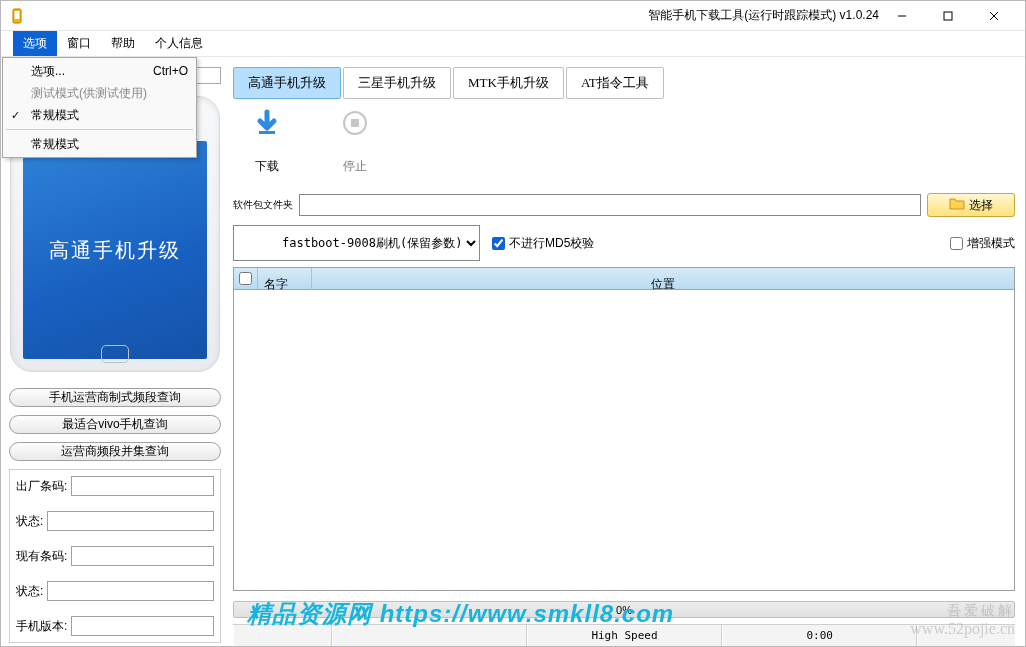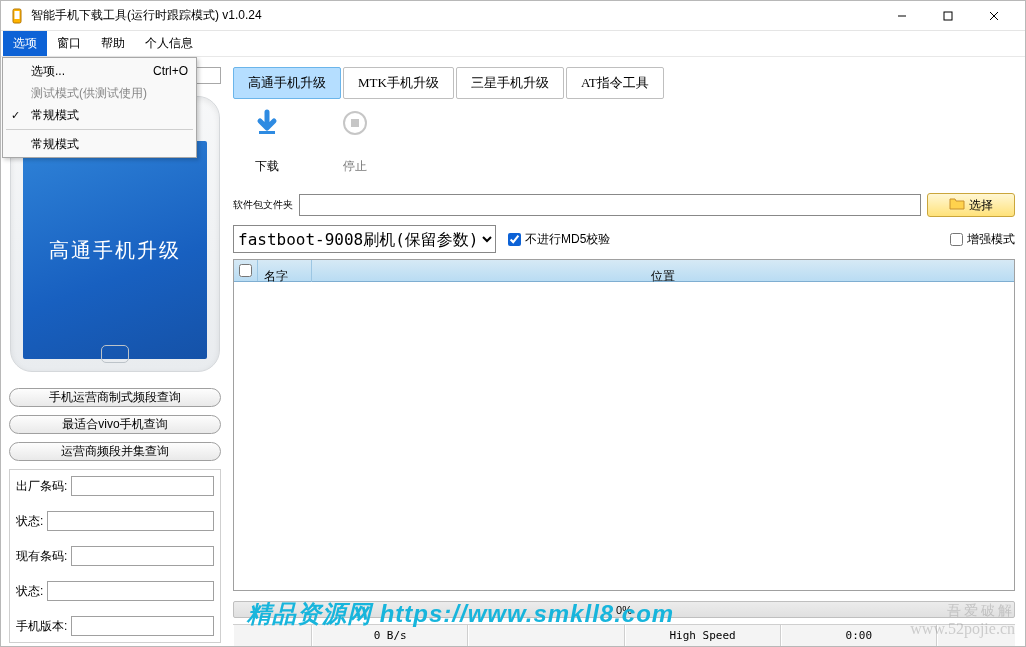--- a/index.html
+++ b/index.html
@@ -1,22 +1,22 @@
 <!DOCTYPE html>
 <html><head>
 <meta charset="utf-8">
 <style>
 * { box-sizing: border-box; margin: 0; padding: 0; font-family: "Microsoft YaHei", "SimSun", Tahoma, sans-serif; }
 body { background: #fff; font-size: 12px; color: #000; width: 1026px; height: 647px; overflow: hidden; position: relative; border: 1px solid #b8b8b8; }
-.titlebar { height: 30px; background: #fff; display: flex; align-items: center; padding: 0 8px; border-bottom: 1px solid #e5e5e5; }
+.titlebar { height: 30px; background: #fff; display: flex; align-items: center; padding: 0 8px; border-bottom: 1px solid #e5e5e5; text-align: right; }
 .titlebar .app-icon { width: 16px; height: 16px; margin-right: 6px; }
 .titlebar .title { flex: 1; font-size: 12px; }
 .titlebar .win-btn { width: 46px; height: 30px; display: flex; align-items: center; justify-content: center; font-size: 12px; cursor: default; }
 .titlebar .win-btn svg { stroke: #000; }
-.menubar { height: 26px; background: #fff; display: flex; align-items: stretch; padding: 0 2px; border-bottom: 1px solid #e8e8e8; }
+.menubar { height: 26px; background: #fff; display: flex; align-items: stretch; padding: 0 12px; border-bottom: 1px solid #e8e8e8; }
 .menubar .menu-item { padding: 0 10px; display: flex; align-items: center; font-size: 12px; cursor: default; }
 .menubar .menu-item.active { background: #0d62d6; color: #fff; }
 .dropdown { position: absolute; left: 1px; top: 56px; width: 195px; background: #f9f9f9; border: 1px solid #a8a8a8; box-shadow: 2px 2px 4px rgba(0,0,0,0.2); z-index: 100; padding: 2px; }
 .dropdown .dd-item { display: flex; align-items: center; height: 22px; padding: 0 6px 0 26px; font-size: 12px; position: relative; }
 .dropdown .dd-item.disabled { color: #888; }
 .dropdown .dd-item .shortcut { margin-left: auto; padding-left: 20px; }
 .dropdown .dd-sep { height: 1px; background: #cfcfcf; margin: 3px 1px; }
 .dropdown .dd-check { position: absolute; left: 6px; font-size: 11px; }
 .content { display: flex; height: calc(100% - 56px); }
 .sidebar { width: 228px; padding: 10px 8px 8px 8px; display: flex; flex-direction: column; gap: 8px; }
@@ -36,21 +36,21 @@
 .tabs { display: flex; gap: 2px; margin-bottom: 10px; }
 .tab { border: 1px solid #bfbfbf; background: #fff; padding: 6px 14px; font-size: 13px; font-family: "SimSun"; cursor: default; border-radius: 2px; }
 .tab.active { background: #b5deff; border-color: #6bb5ea; }
 .toolbar { display: flex; gap: 60px; padding: 0 20px 10px 20px; margin-bottom: 8px; }
 .tool-btn { display: flex; flex-direction: column; align-items: center; gap: 18px; font-size: 12px; cursor: default; }
 .path-row { display: flex; align-items: center; gap: 6px; margin-bottom: 8px; }
 .path-row label { font-size: 10px; }
 .path-input { flex: 1; border: 1px solid #888; height: 22px; padding: 0 4px; }
 .browse-btn { width: 88px; height: 24px; background: linear-gradient(180deg,#fff7d4,#ffe27a); border: 1px solid #caa63c; border-radius: 3px; display: flex; align-items: center; justify-content: center; gap: 4px; font-size: 12px; cursor: default; }
 .opts-row { display: flex; align-items: center; gap: 12px; margin-bottom: 6px; }
-.select-box { border: 1px solid #888; font-size: 16px; height: 28px; background: #fff; font-family: monospace, "SimSun"; }
+.select-box { border: 1px solid #888; font-size: 12px; height: 36px; background: #fff; font-family: monospace, "SimSun"; padding-left: 44px; }
 .chk { display: flex; align-items: center; gap: 4px; font-size: 12px; }
 .chk input { width: 13px; height: 13px; }
 .table-wrap { flex: 1; border: 1px solid #a0a0a0; background: #fff; display: flex; flex-direction: column; min-height: 0; }
 .table-head { display: flex; background: linear-gradient(180deg,#d6e9f5,#b9dcf3); border-bottom: 1px solid #7faed1; height: 22px; align-items: stretch; }
 .th { border-right: 1px solid #9cc6e3; display: flex; align-items: center; padding: 16px 6px; font-size: 12px; }
 .th.chk-col { width: 24px; justify-content: center; padding: 0; }
 .th.name-col { width: 54px; }
 .th.loc-col { flex: 1; justify-content: center; border-right: none; }
 .table-body { flex: 1; background: #fff; }
 .prog-row { padding: 10px 0 6px 0; }
@@ -152,22 +152,22 @@
       <div class="form-row">
         <label>手机版本:</label>
         <input value="" style="">
       </div>
     </div>
   </div>
 
   <div class="main">
     <div class="tabs">
       <div class="tab active">高通手机升级</div>
+      <div class="tab">三星手机升级</div>
       <div class="tab">MTK手机升级</div>
-      <div class="tab">三星手机升级</div>
       <div class="tab">AT指令工具</div>
     </div>
 
     <div class="toolbar">
       <div class="tool-btn">
         <span>
           <svg width="28" height="28" viewBox="0 0 28 28">
               <path d="M14 3 V17 M7 12 L14 19 L21 12" stroke="#2e8be2" stroke-width="5" fill="none" stroke-linecap="round" stroke-linejoin="round"></path>
               <rect x="6" y="22" width="16" height="3" fill="#2e8be2"></rect>
             </svg>
@@ -225,21 +225,20 @@
     </div>
 
     <div class="prog-row">
       <div class="progress">
         <span class="progress-txt">0%</span>
       </div>
     </div>
 
     <div class="status-bar">
       <div class="status-cell" style="flex:0.5"></div>
-      <div class="status-cell">0 B/s</div>
       <div class="status-cell"></div>
       <div class="status-cell">High Speed</div>
       <div class="status-cell">0:00</div>
       <div class="status-cell" style="flex:0.5"></div>
     </div>
   </div>
 </div>
 
 <div class="watermark1">精品资源网  https://www.smkll8.com</div>
 <div class="watermark3">吾爱破解</div>

